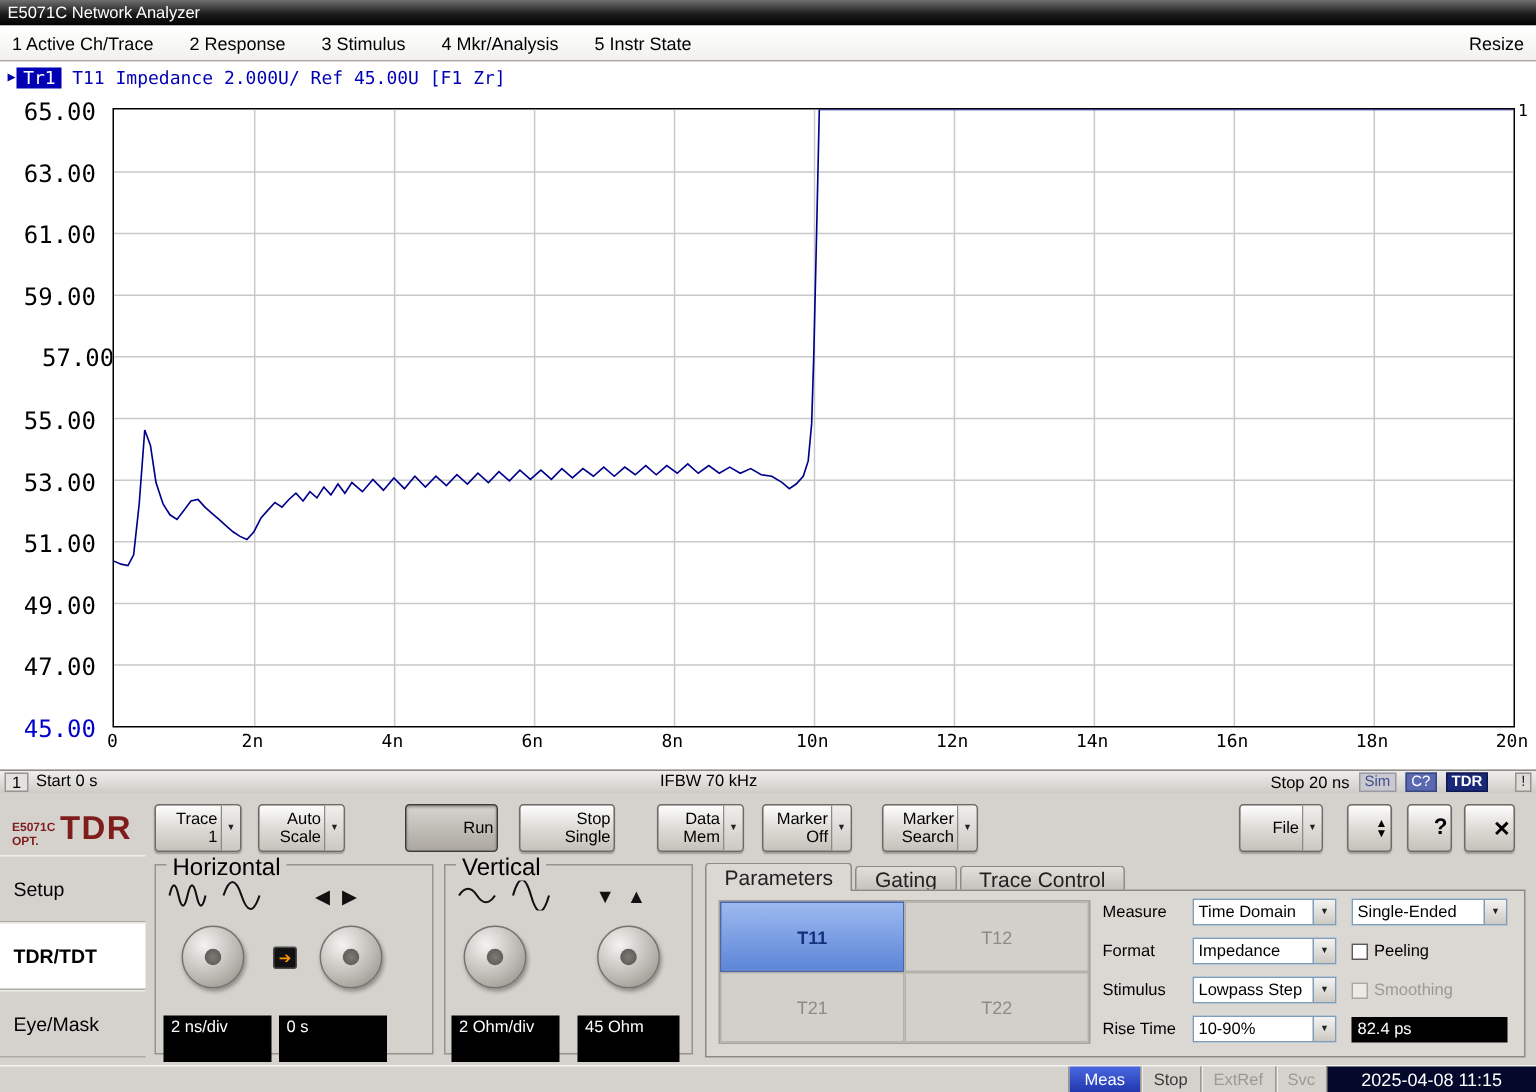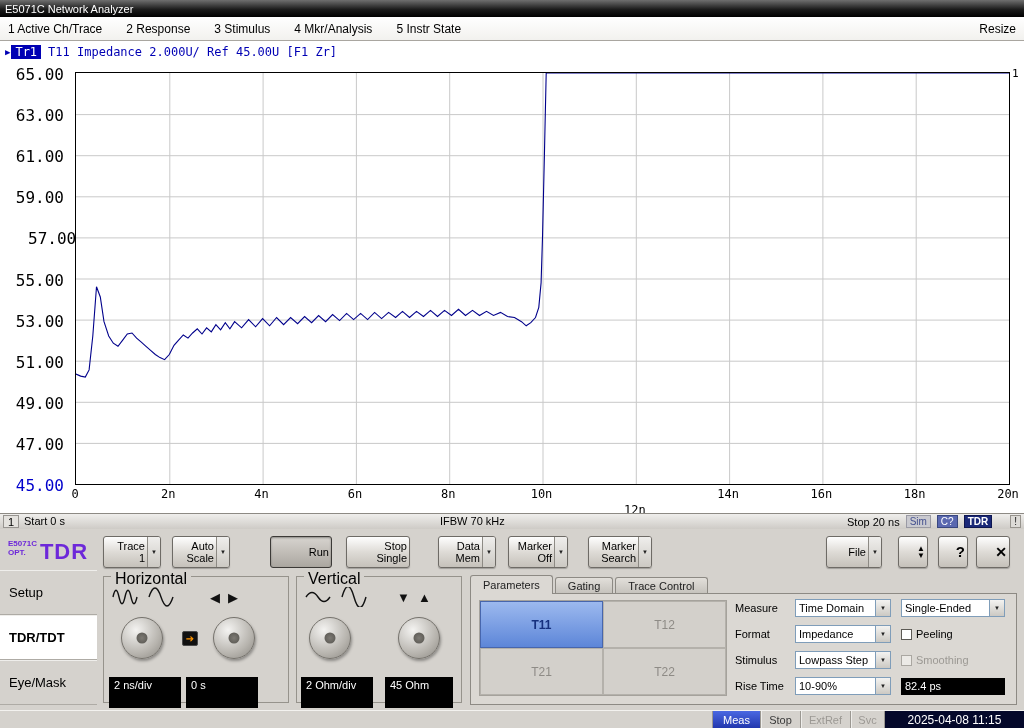--- a/index.html
+++ b/index.html
@@ -59,21 +59,21 @@
   .statusbar .start { position:absolute; left:24px; top:1px; }
   .statusbar .ifbw  { position:absolute; left:440px; top:1px; }
   .sb-right { position:absolute; right:3px; top:1px; display:flex; align-items:center; gap:6px; height:13px; }
   .badge { height:13px; line-height:12px; padding:0 3px; font-size:10px; }
   .badge.sim  { color:#44508f; background:#c9c9cf; border:1px solid #9a9aa4; }
   .badge.corr { color:#fff; background:#5a68b0; border:1px solid #39477f; }
   .badge.tdr  { color:#fff; background:#1a2878; border:1px solid #0e1650; font-weight:bold; }
   .badge.warn { color:#222; background:#dddbd7; border:1px solid #97948e; margin-left:12px; }
   
   .panel { position:absolute; top:529px; left:0; width:1024px; height:181px; background:#d5d2cd; }
-  .logo { position:absolute; left:8px; top:10px; display:flex; align-items:flex-start; color:#6d28d9; }
+  .logo { position:absolute; left:8px; top:10px; display:flex; align-items:flex-end; color:#7f1d1d; }
   .logo .sm { font-size:8px; line-height:9px; font-weight:bold; margin-right:3px; text-align:left; }
   .logo .big { font-size:22px; font-weight:bold; letter-spacing:1px; }
   .tbtn {
     position:absolute; top:7px; height:32px; display:flex; align-items:stretch;
     border:1px solid #6e6b66; border-radius:3px;
     background:linear-gradient(#fefefe,#dedbd6 50%,#c5c1ba);
     box-shadow:0 1px 1px rgba(0,0,0,.25); font-size:11px; cursor:default;
   }
   .tbtn .tlabel { flex:1; display:flex; flex-direction:column; align-items:flex-end; justify-content:center; line-height:12px; padding:0 2px; }
   .tbtn .tdrop {
@@ -122,21 +122,21 @@
   }
   .vbox {
     position:absolute; top:100px; height:31px; line-height:17px; background:#000; color:#fff;
     font-size:11px; padding-left:5px; width:72px;
   }
   .h-k1{left:17px} .h-k2{left:109px} .h-v1{left:5px} .h-v2{left:82px}
   .v-k1{left:12px} .v-k2{left:101px} .v-v1{left:4px} .v-v2{left:88px; width:68px}
   
   .tabbar { position:absolute; left:470px; top:46px; display:flex; align-items:flex-end; height:19px; }
   .tab {
-    height:17px; padding:0 12px; font-size:11px; display:flex; align-items:center;
+    height:17px; padding:0 12px; font-size:14px; display:flex; align-items:center;
     background:linear-gradient(#e2dfda,#c4c1bb); border:1px solid #8d8a84; border-bottom:none;
     border-radius:3px 3px 0 0; margin-right:2px; color:#222;
   }
   .tab.active { height:19px; background:#dbd8d3; z-index:3; position:relative; }
   .pcontent {
     position:absolute; left:470px; top:64px; width:547px; height:112px;
     border:1px solid #8d8a84; background:#dbd8d3; z-index:2;
   }
   .matrix {
     position:absolute; left:8px; top:6px; width:248px; height:96px;
@@ -245,21 +245,21 @@
         </svg>
     </div>
 
     <div id="x-labels">
         <div class="xtick" style="left: 0px;">0</div>
         <div class="xtick" style="left: 93.3px;">2n</div>
         <div class="xtick" style="left: 186.6px;">4n</div>
         <div class="xtick" style="left: 279.9px;">6n</div>
         <div class="xtick" style="left: 373.2px;">8n</div>
         <div class="xtick" style="left: 466.5px;">10n</div>
-        <div class="xtick" style="left: 559.8px; margin-top: 16px;">12n</div>
+        <div class="xtick" style="left: 559.8px;">12n</div>
         <div class="xtick" style="left: 653.1px;">14n</div>
         <div class="xtick" style="left: 746.4px;">16n</div>
         <div class="xtick" style="left: 839.7px;">18n</div>
         <div class="xtick" style="left: 933px;">20n</div>
       </div>
 
     <div class="trace-no">1</div>
   </div>
 
   <div class="statusbar">

